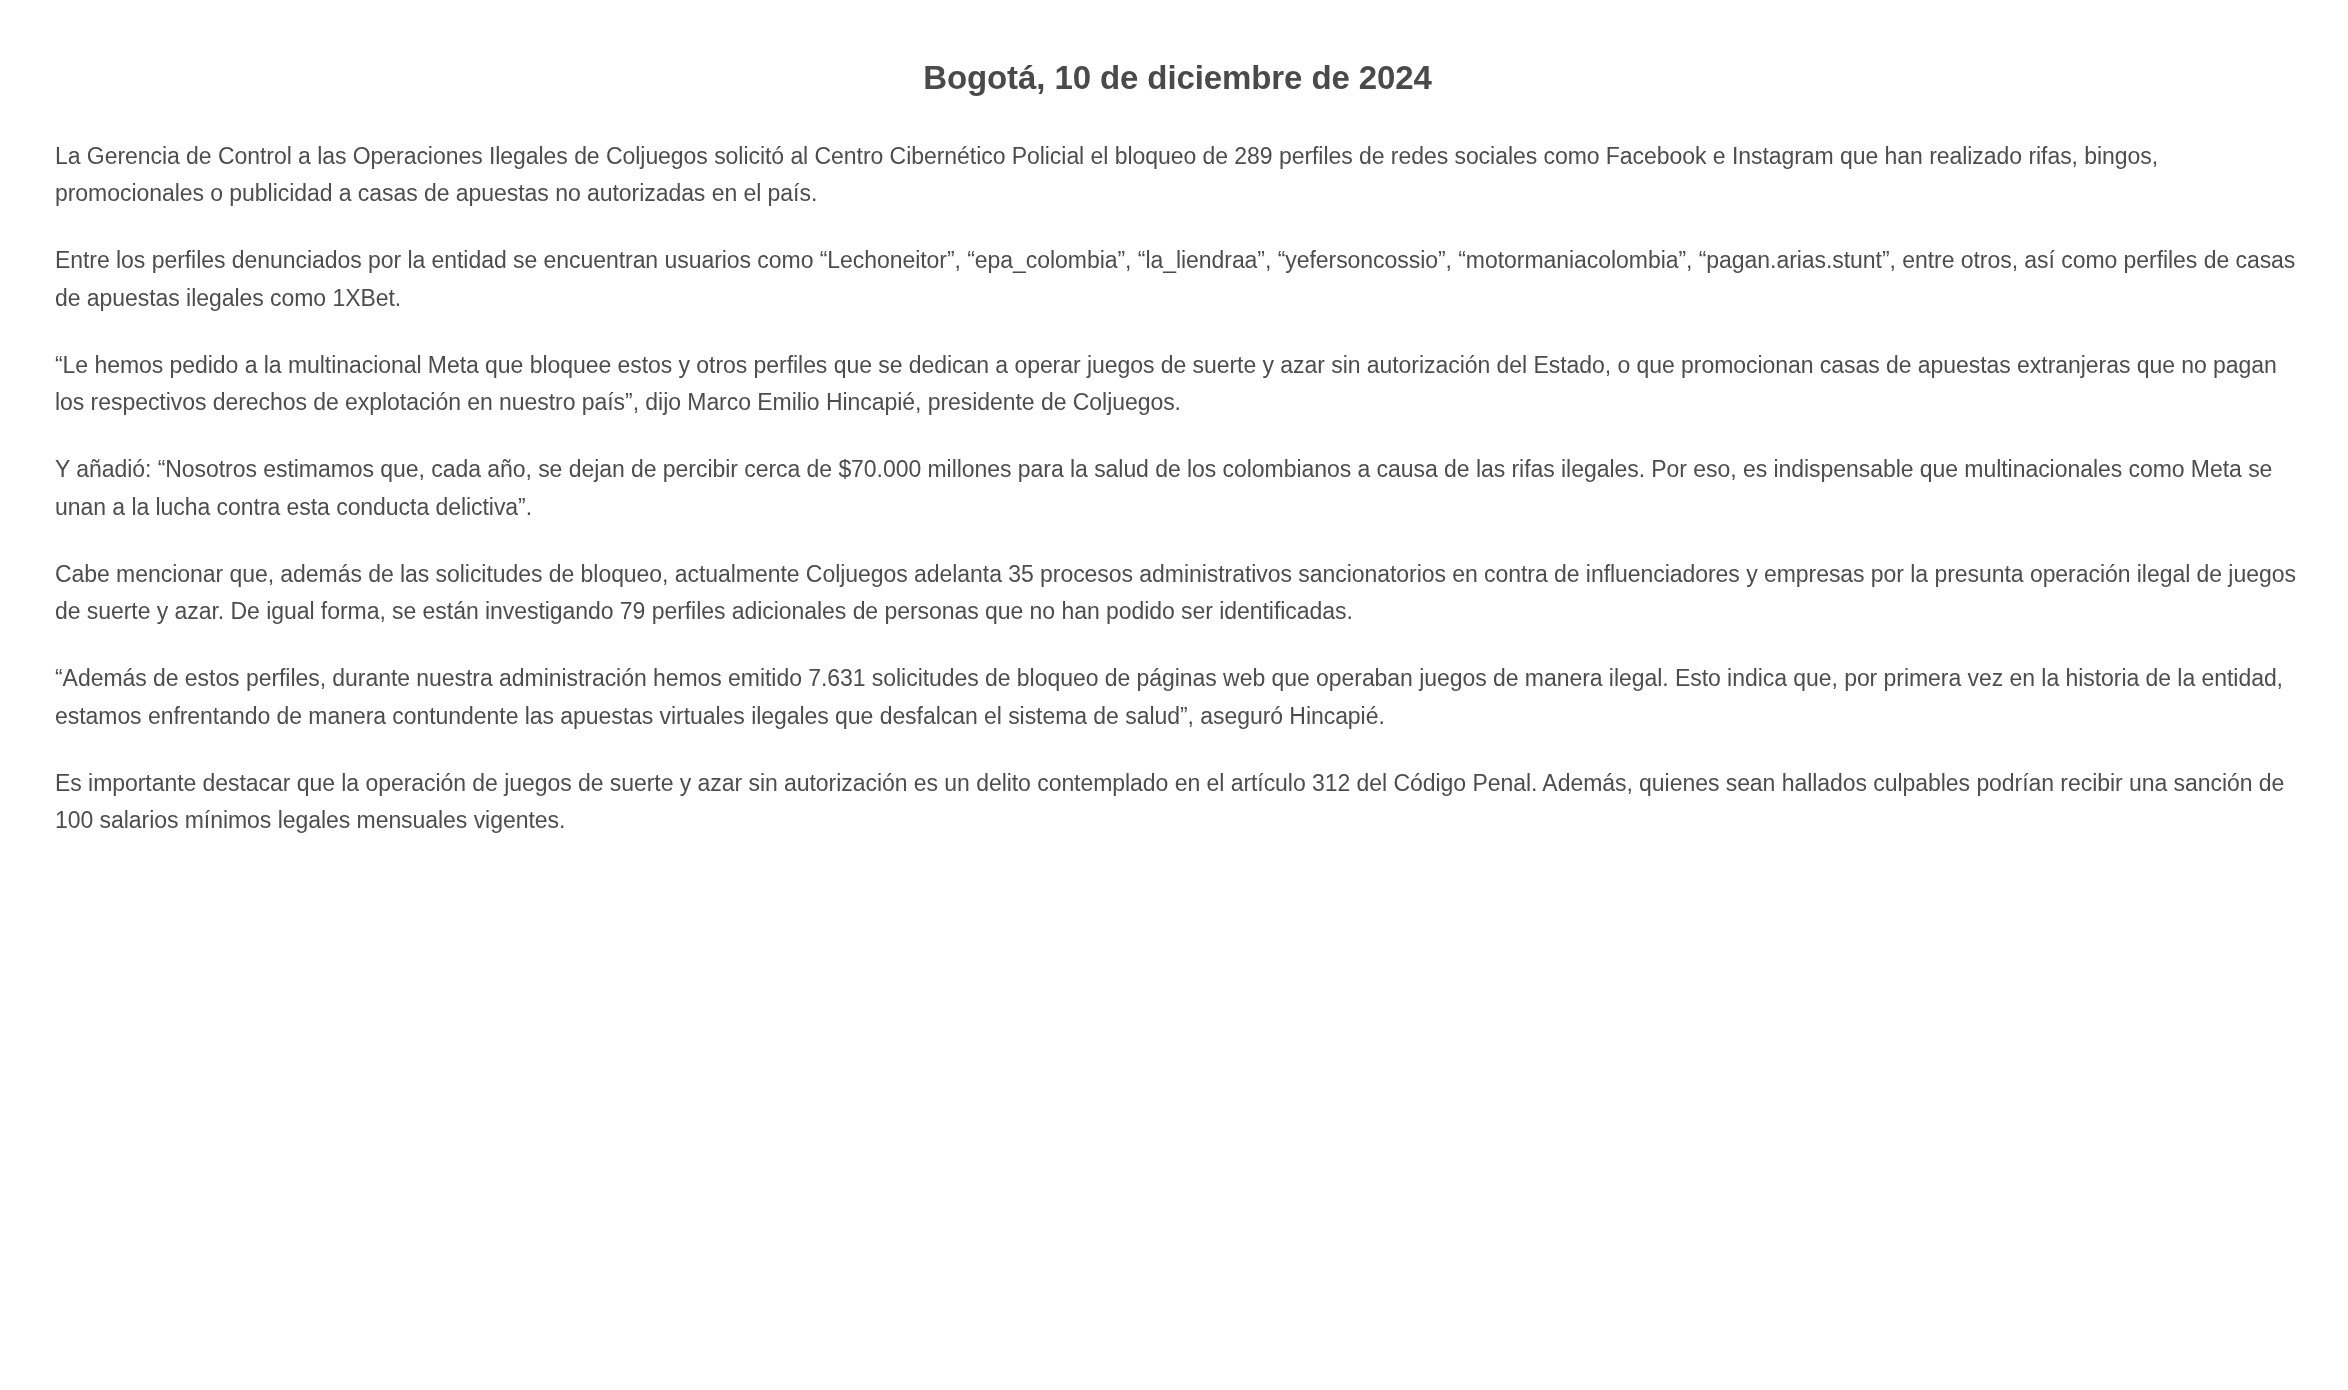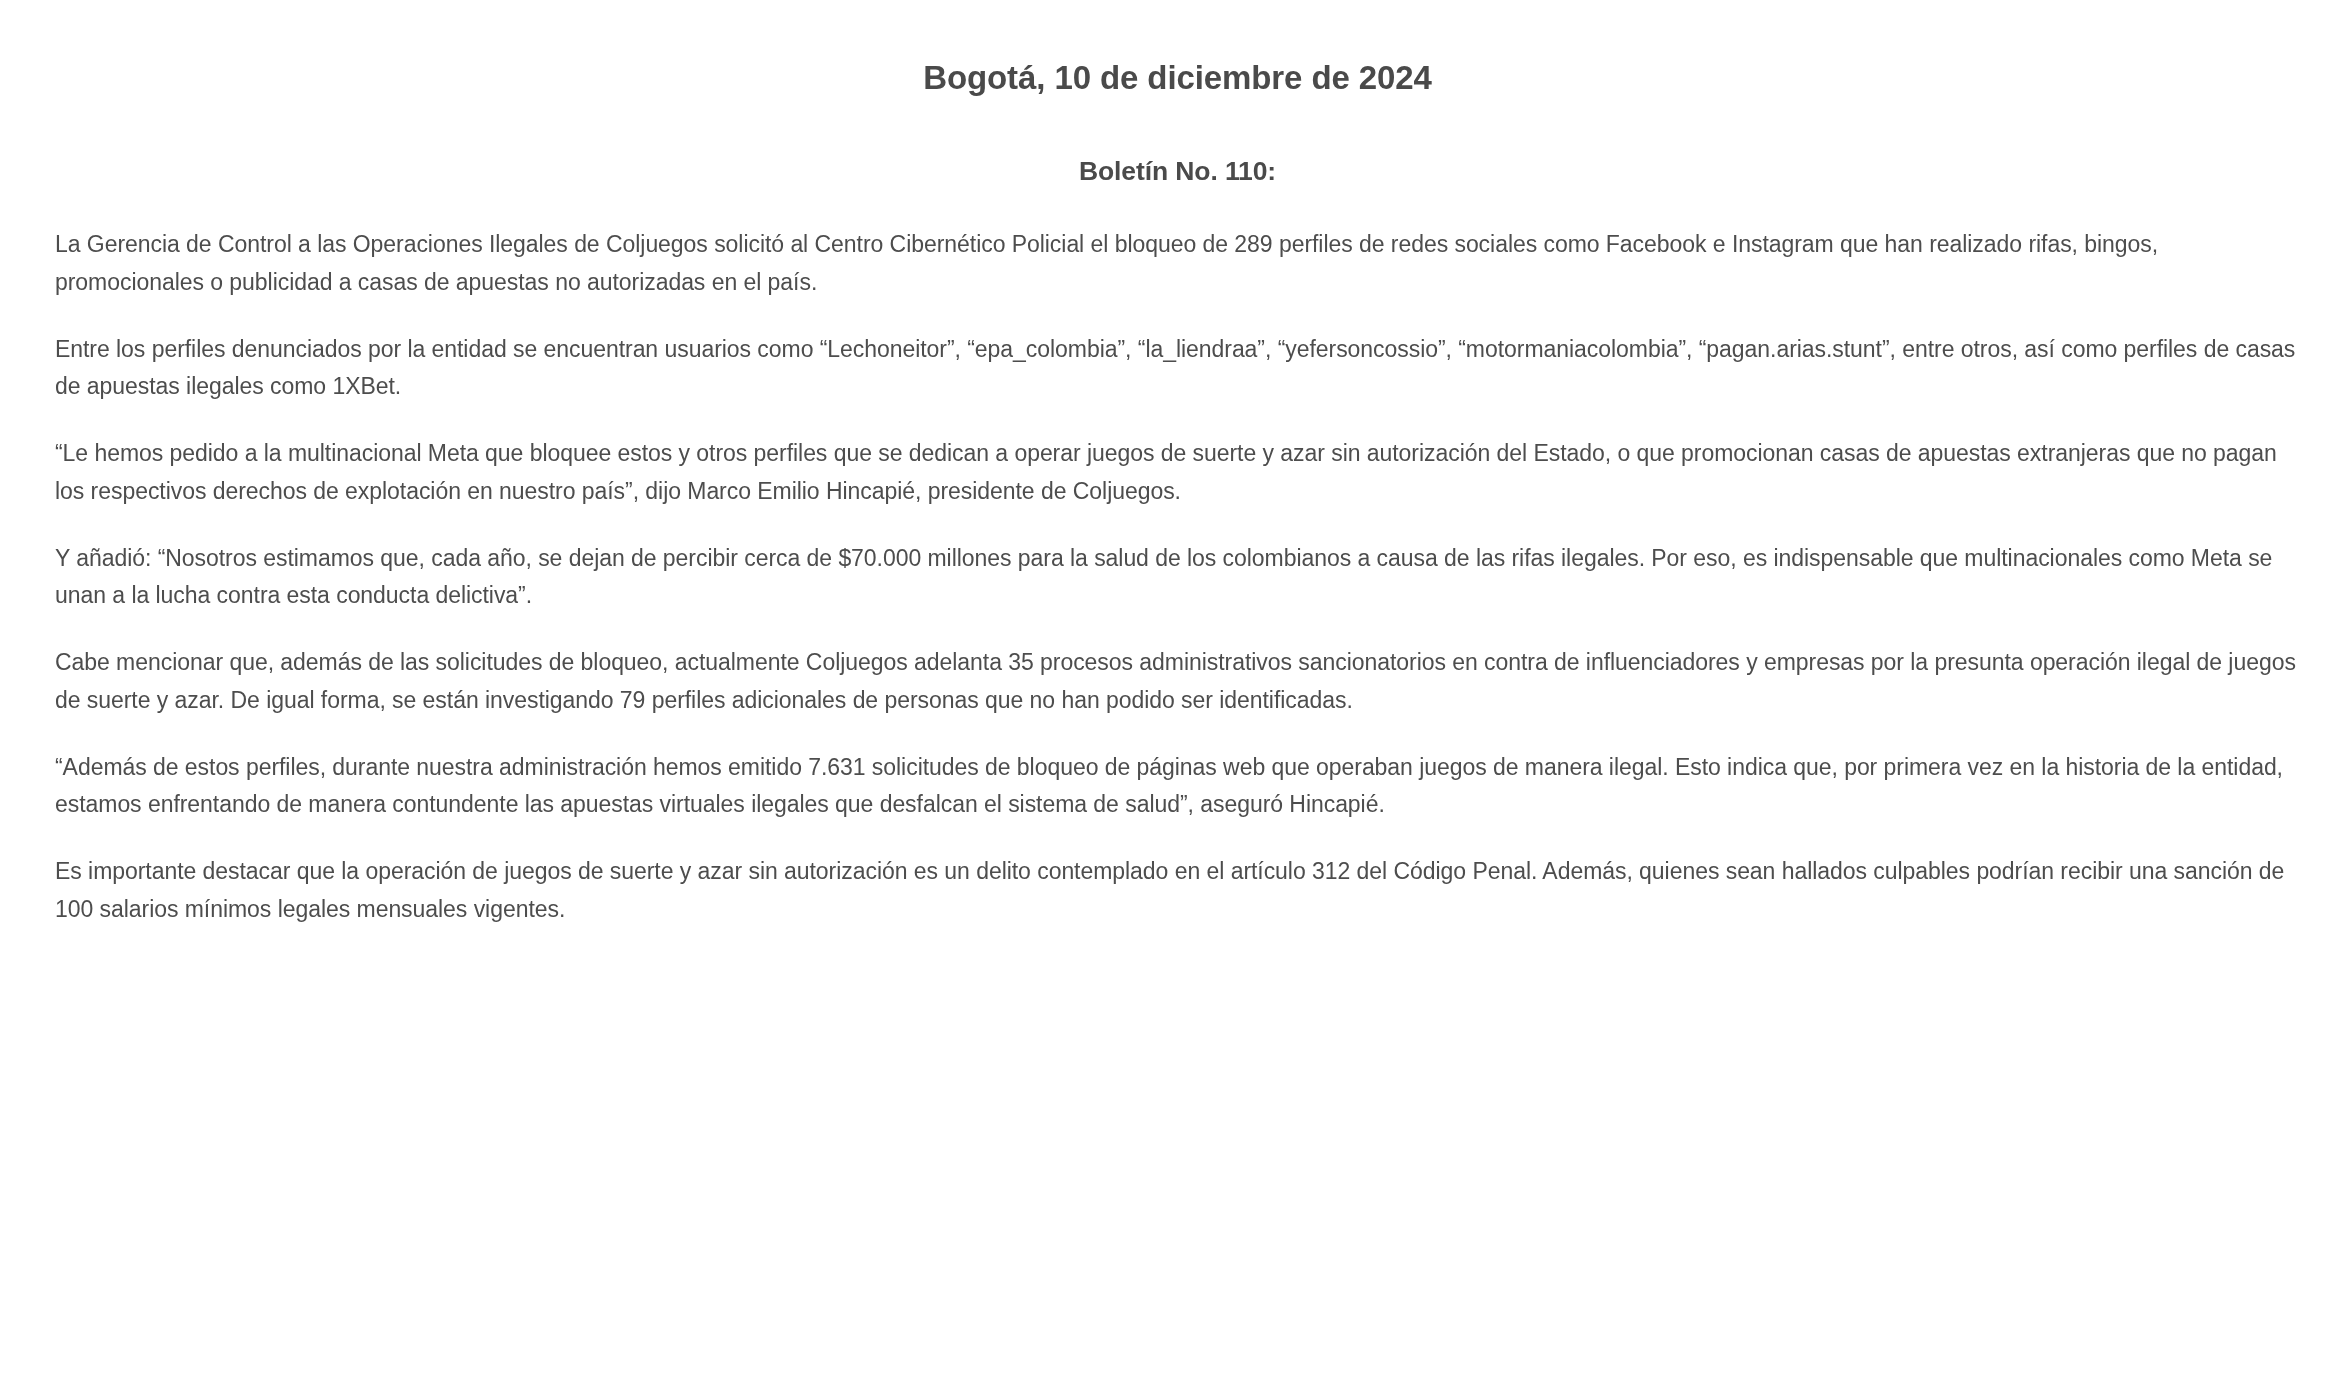--- a/index.html
+++ b/index.html
@@ -57,21 +57,20 @@
     padding-top: 36px;
   }
 </style>
 </head>
 <body>
 
 <div class="page">
 
   <div class="heading heading-date">Bogotá, 10 de diciembre de 2024</div>
 
-  <div class="heading heading-bulletin">Boletín No. 110:</div>
 
 
   <p class="para para-first">La Gerencia de Control a las Operaciones Ilegales de Coljuegos solicitó al Centro Cibernético Policial el bloqueo de 289 perfiles de redes sociales como Facebook e Instagram que han realizado rifas, bingos, promocionales o publicidad a casas de apuestas no autorizadas en el país.</p>
 
   <p class="para">Entre los perfiles denunciados por la entidad se encuentran usuarios como “Lechoneitor”, “epa_colombia”, “la_liendraa”, “yefersoncossio”, “motormaniacolombia”, “pagan.arias.stunt”, entre otros, así como perfiles de casas de apuestas ilegales como 1XBet.</p>
 
   <p class="para">“Le hemos pedido a la multinacional Meta que bloquee estos y otros perfiles que se dedican a operar juegos de suerte y azar sin autorización del Estado, o que promocionan casas de apuestas extranjeras que no pagan los respectivos derechos de explotación en nuestro país”, dijo Marco Emilio Hincapié, presidente de Coljuegos.</p>
 
   <p class="para">Y añadió: “Nosotros estimamos que, cada año, se dejan de percibir cerca de $70.000 millones para la salud de los colombianos a causa de las rifas ilegales. Por eso, es indispensable que multinacionales como Meta se unan a la lucha contra esta conducta delictiva”.</p>
 

